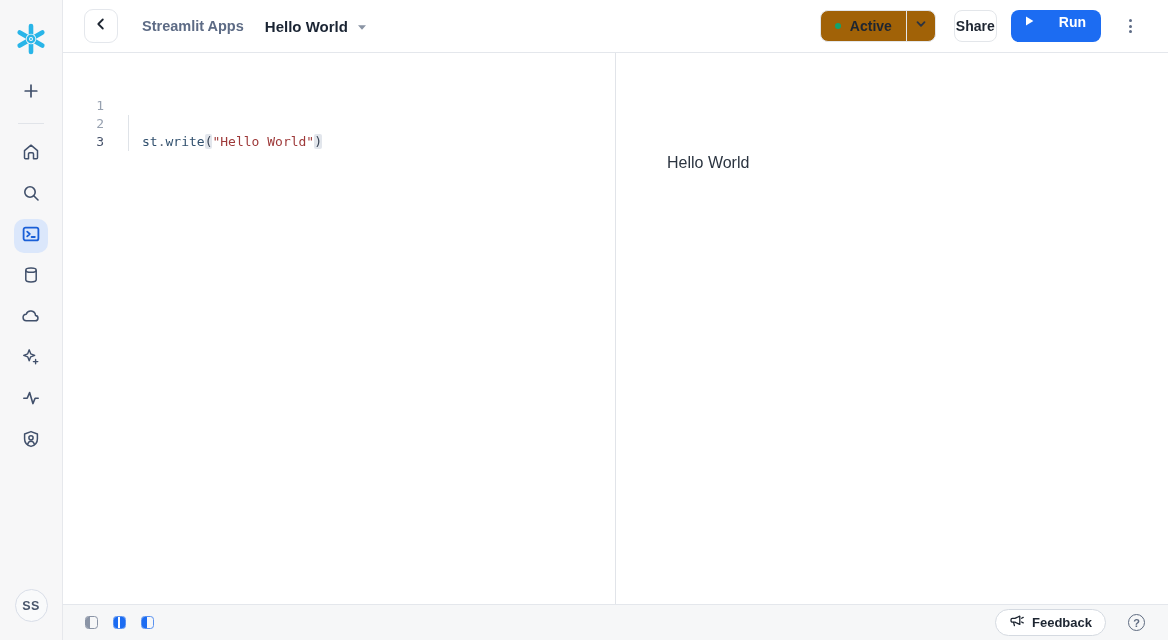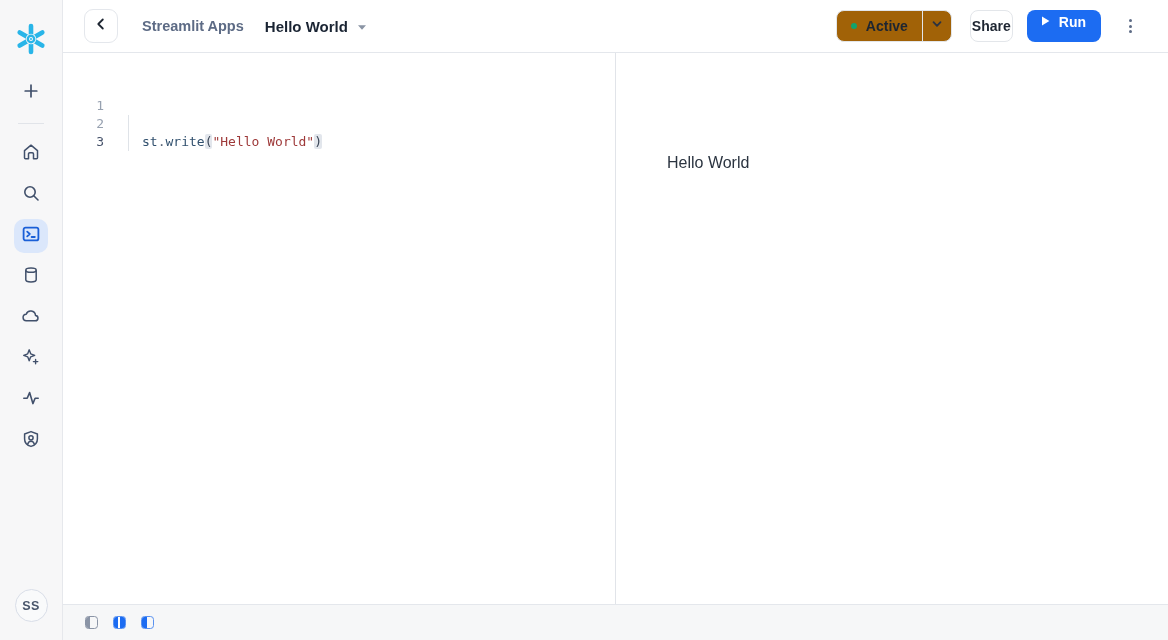--- a/index.html
+++ b/index.html
@@ -24,21 +24,21 @@
   .crumb-parent { margin-left:24px; font-size:14.5px; font-weight:600; color:#5d6b85; cursor:pointer; }
   .title-wrap { margin-left:21px; display:flex; align-items:center; gap:9px; cursor:pointer; }
   .page-title { font-size:15px; font-weight:700; color:#1a2433; }
   .header-right { margin-left:auto; display:flex; align-items:center; }
   .btn { height:32px; border:1px solid #e3e6ea; border-radius:8px; background:#fff; display:flex; align-items:center; font-size:14px; font-weight:600; color:#1d2531; cursor:pointer; }
   .status-group { display:flex; height:32px; border:1px solid #e3e6ea; border-radius:8px; background:#a16207; overflow:hidden; }
   .status-main { display:flex; align-items:center; gap:9px; padding:0 14px; font-size:14px; font-weight:600; color:#1d2531; cursor:pointer; }
   .status-dot { width:6px; height:6px; border-radius:50%; background:#12a36d; }
   .status-caret { width:29px; display:flex; align-items:center; justify-content:center; border-left:1px solid #e3e6ea; cursor:pointer; }
   .share-btn { margin-left:18px; padding:0 1px; }
-  .run-btn { margin-left:14px; height:32px; padding:0 15px 8px 11px; border:none; border-radius:8px; background:#1c6cf2; color:#fff; font-size:14px; font-weight:600; display:flex; align-items:center; gap:7px; cursor:pointer; }
+  .run-btn { margin-left:14px; height:32px; padding:0 15px 8px 11px; border:none; border-radius:8px; background:#1c6cf2; color:#fff; font-size:14px; font-weight:600; display:flex; align-items:center; gap:23px; cursor:pointer; }
   .kebab { margin-left:17px; width:24px; height:24px; display:flex; flex-direction:column; align-items:center; justify-content:center; gap:2.5px; cursor:pointer; }
   .kebab i { width:3px; height:3px; border-radius:50%; background:#5d6b85; }
 
   
   .workspace { flex:1; display:flex; min-height:0; }
   .editor-pane { width:553px; flex:0 0 553px; border-right:1px solid #e1e4e9; background:#fff; padding-top:22px; }
   .packages-row { margin-left:92px; display:flex; align-items:center; gap:8px; height:20px; cursor:pointer; }
   .packages-label { font-size:13px; font-weight:600; color:#56657f; }
   .code-area { margin-top:22px; font-family:"DejaVu Sans Mono","Liberation Mono",monospace; font-size:13px; }
   .code-line { display:flex; height:18px; line-height:18px; white-space:pre; }
@@ -238,16 +238,29 @@
           </div>
         <div class="lt-icon lt-split">
             <div class="fill"></div>
             <div class="gap"></div>
             <div style="flex:1;background:#1c6cf2;"></div>
           </div>
         <div class="lt-icon lt-left">
             <div class="fill"></div>
           </div>
       </div>
+      <div class="footer-right">
+        <button class="feedback-btn">
+          <span>
+            <svg width="15" height="14" viewBox="0 0 15 14" fill="none" stroke="#1d2531" stroke-width="1.3" stroke-linejoin="round">
+                <path d="M10.8 2.2v8.2L5.9 8.2H3.4A1.4 1.4 0 0 1 2 6.8v-1a1.4 1.4 0 0 1 1.4-1.4h2.5z"></path>
+                <path d="M12.6 4.3l1.6-.9M12.6 8l1.6.9" stroke-linecap="round"></path>
+                <path d="M4.6 8.4l.8 3.2" stroke-linecap="round"></path>
+              </svg>
+          </span>
+          <span>Feedback</span>
+        </button>
+        <div class="help-circle">?</div>
+      </div>
     </div>
 
   </div>
 </div>
 
 </body></html>

